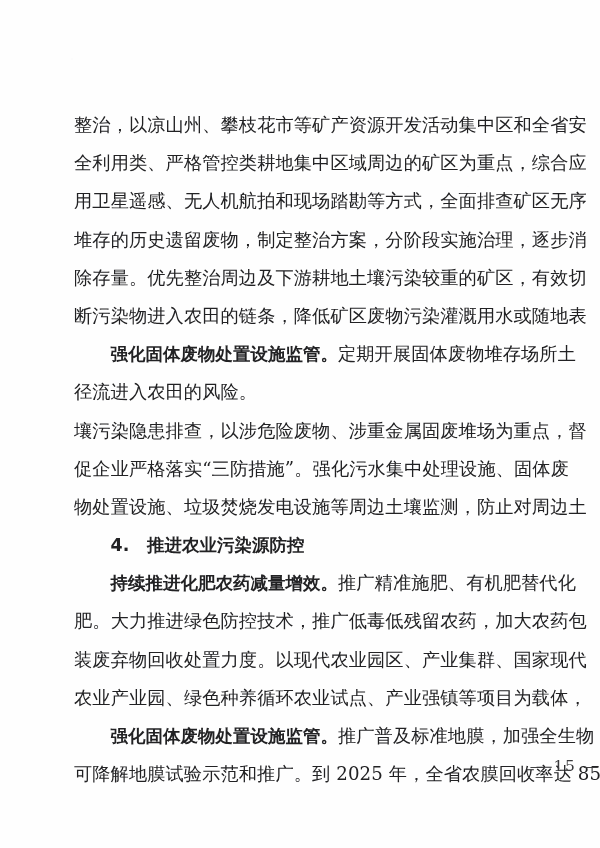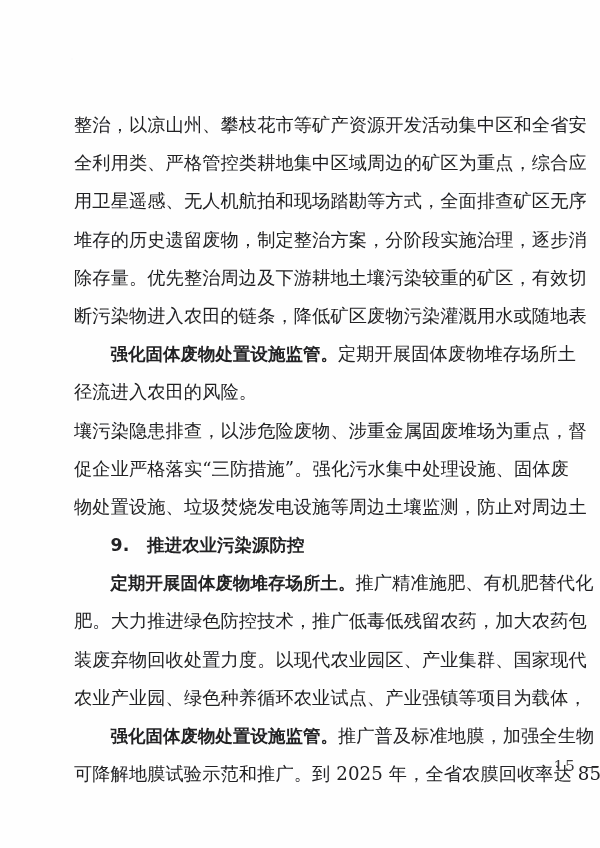--- a/index.html
+++ b/index.html
@@ -353,22 +353,22 @@
         <span>监</span>
         <span>测</span>
         <span>，</span>
         <span>防</span>
         <span>止</span>
         <span>对</span>
         <span>周</span>
         <span>边</span>
         <span>土</span>
       </div>
-      <div class="line ind"><span class="b">9.　推进农业污染源防控</span></div>
-      <div class="line ind"><span class="b">定期开展固体废物堆存场所土。</span><span>推广精准施肥、有机肥替代化</span></div>
+      <div class="line ind"><span class="b">4.　推进农业污染源防控</span></div>
+      <div class="line ind"><span class="b">持续推进化肥农药减量增效。</span><span>推广精准施肥、有机肥替代化</span></div>
       <div class="line just">
         <span>肥</span>
         <span>。</span>
         <span>大</span>
         <span>力</span>
         <span>推</span>
         <span>进</span>
         <span>绿</span>
         <span>色</span>
         <span>防</span>

